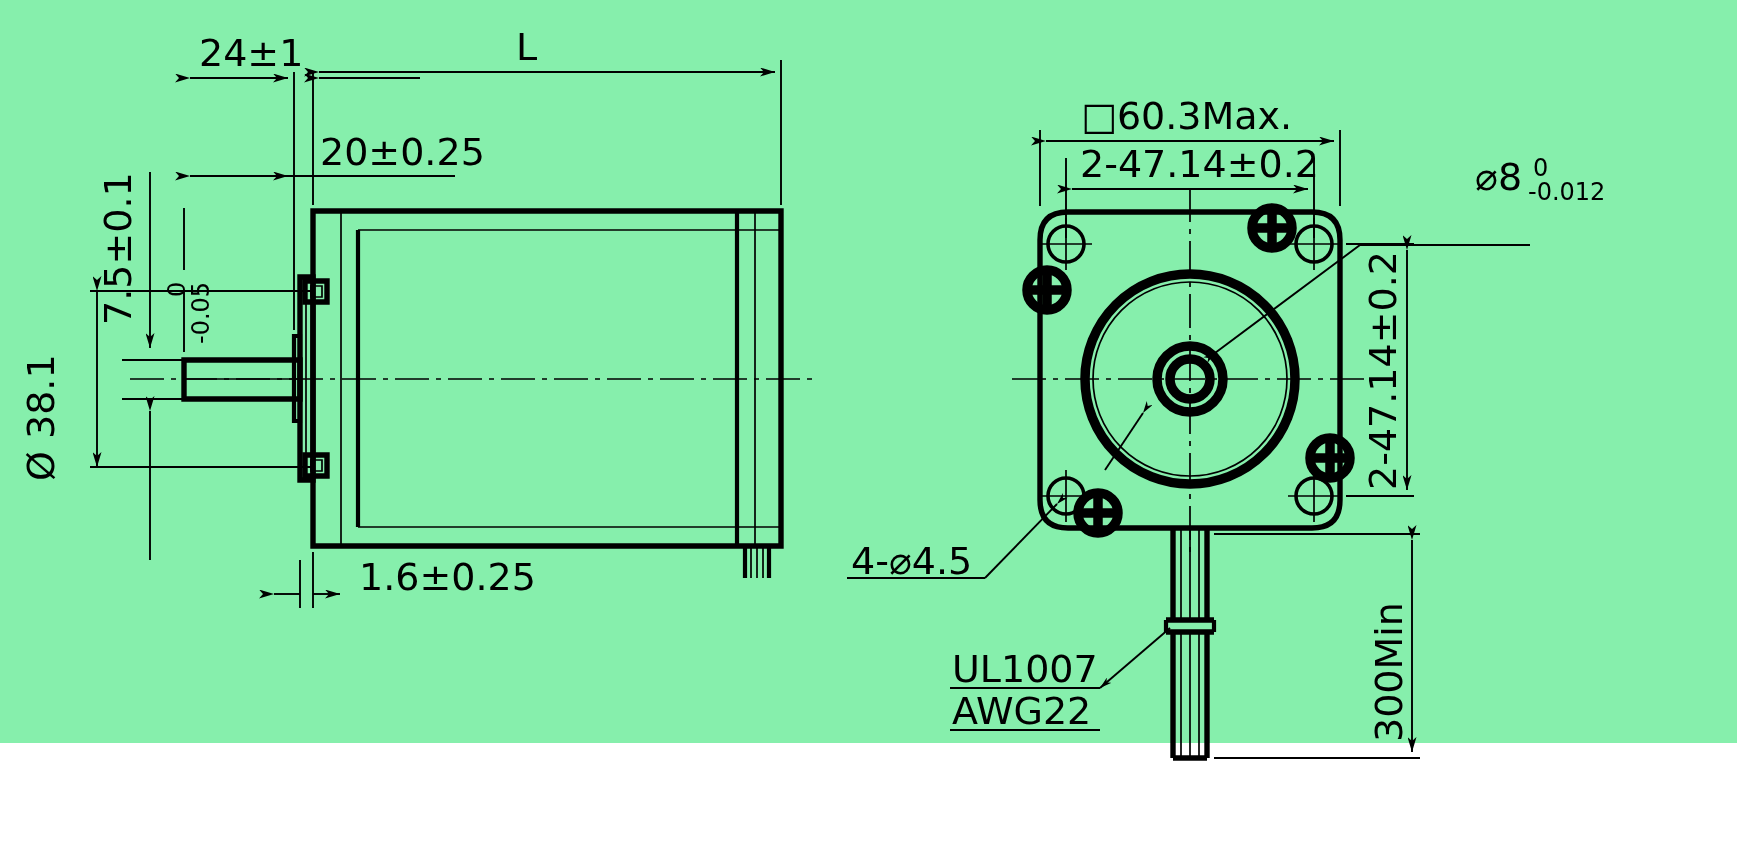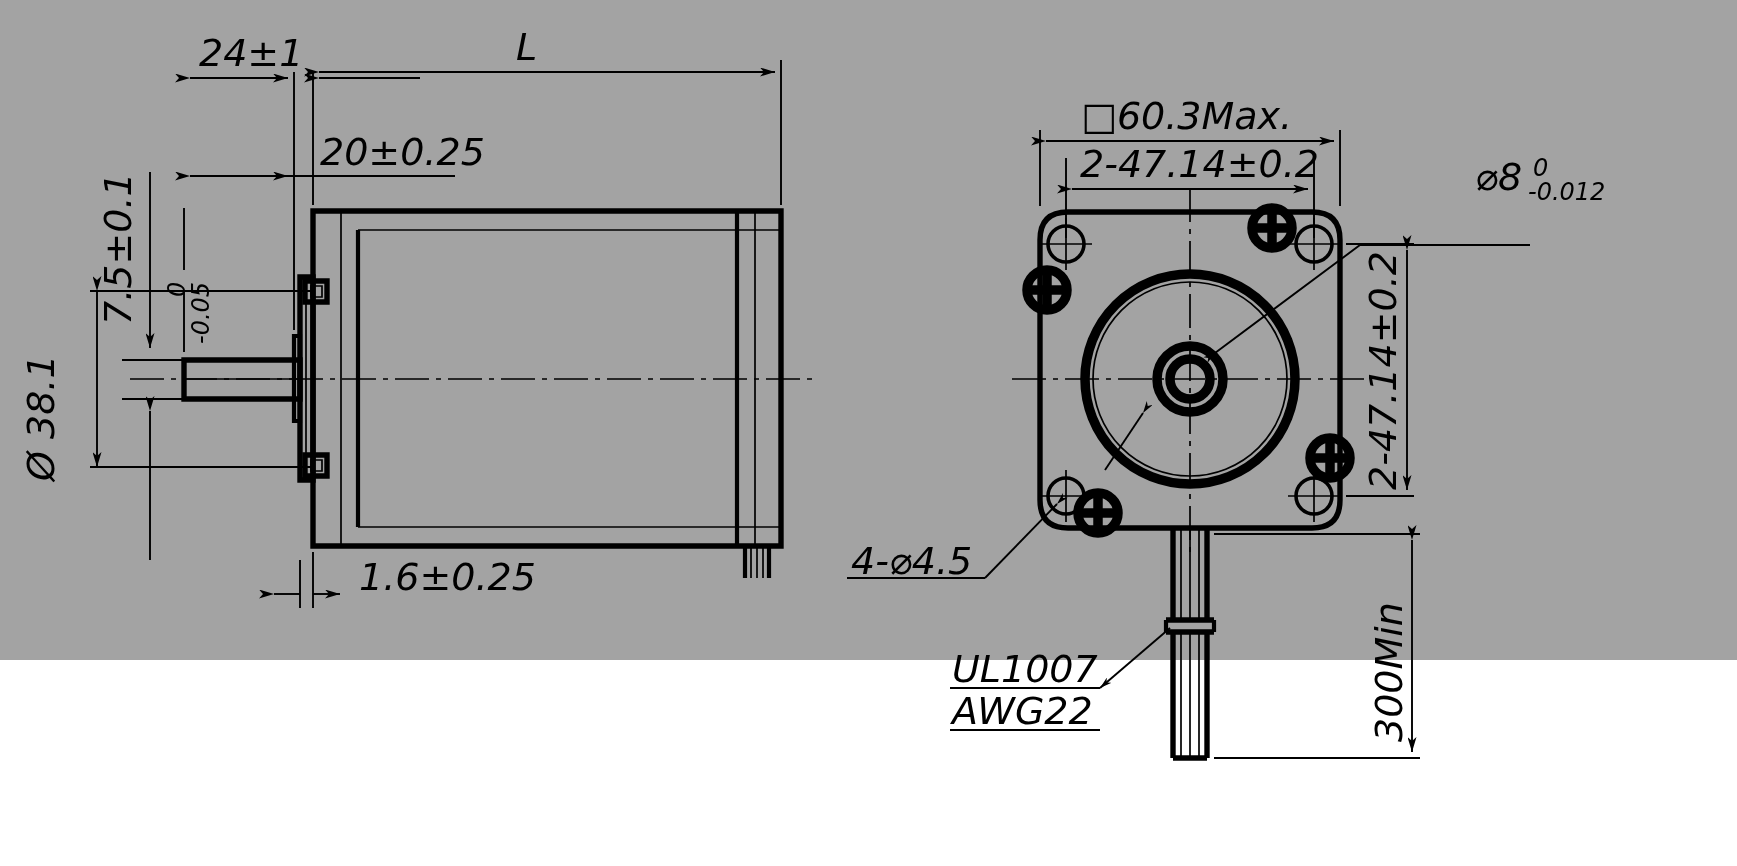--- a/index.html
+++ b/index.html
@@ -7,23 +7,22 @@
     background: #ffffff;
   }
   body {
     width: 1737px; height: 866px;
     font-family: "DejaVu Sans", sans-serif;
     overflow: hidden;
   }
   #drawing-root {
     position: relative;
     width: 1737px;
-    height: 660px;
-    background: #a3a3a3;
-    font-style: italic;
+    height: 743px;
+    background: #86efac;
   }
   svg#tech-drawing {
     display: block;
     width: 1737px;
     height: 866px;
   }
   .outline { fill: none; stroke: #000000; stroke-width: 4.2; stroke-linejoin: miter; }
   .outline-thick { fill: none; stroke: #000000; stroke-width: 5.4; stroke-linejoin: miter; }
   .thin { fill: none; stroke: #000000; stroke-width: 1.7; }
   .dimline { fill: none; stroke: #000000; stroke-width: 1.9; }

